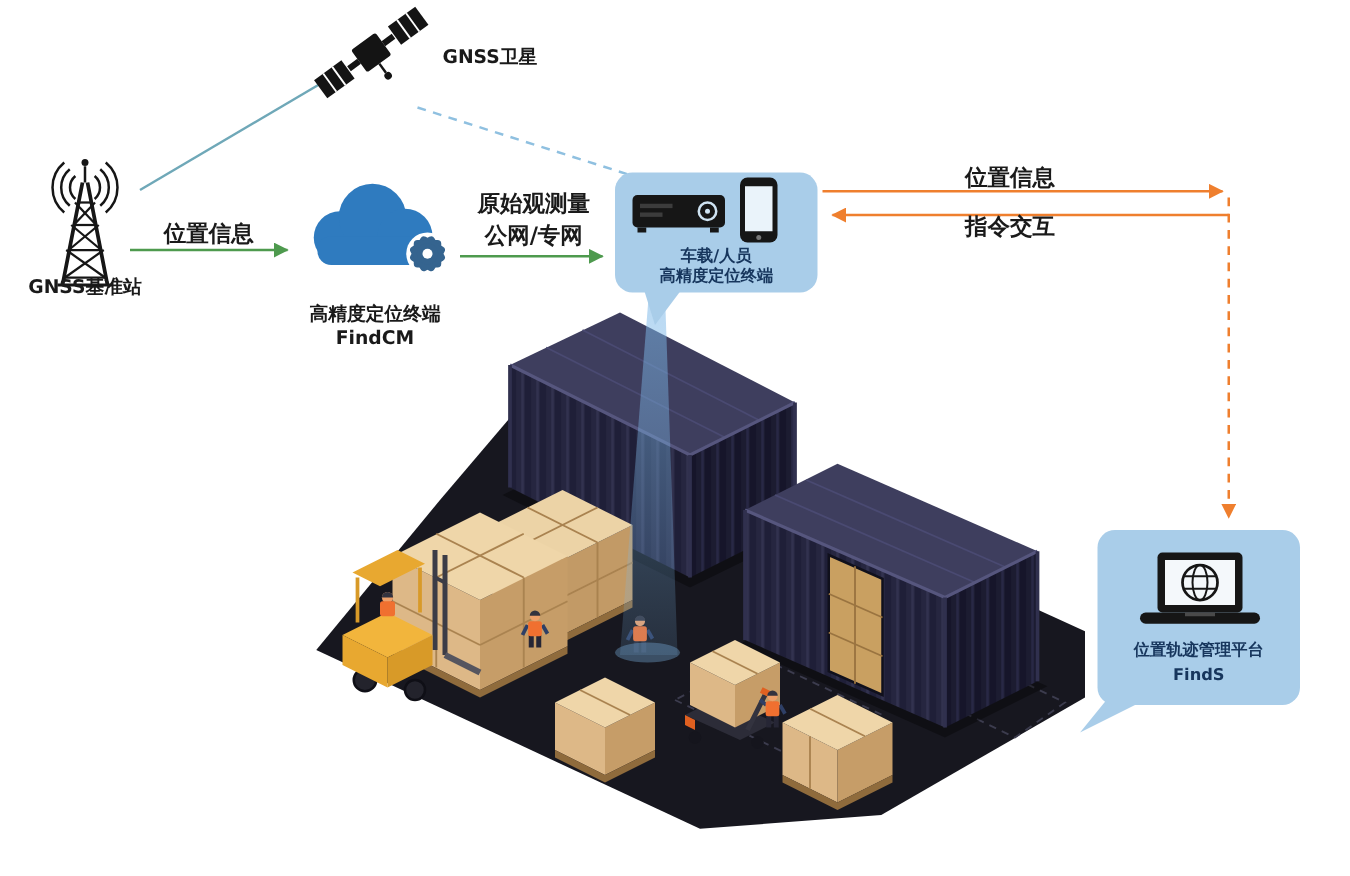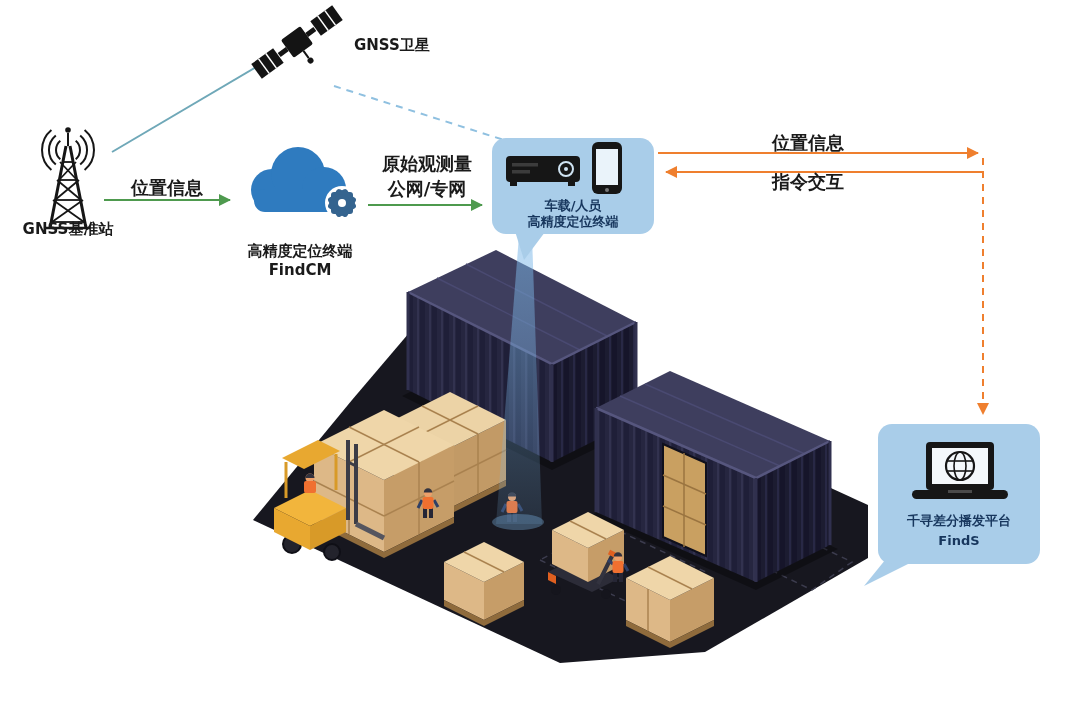--- a/index.html
+++ b/index.html
@@ -293,15 +293,15 @@
   <div class="lbl center" style="left:68px;top:220px">GNSS基准站</div>
   <div class="lbl center edge" style="left:167px;top:177px">位置信息</div>
   <div class="lbl center" style="left:300px;top:242px">高精度定位终端</div>
   <div class="lbl center" style="left:300px;top:261px">FindCM</div>
   <div class="lbl center edge" style="left:427px;top:153px">原始观测量</div>
   <div class="lbl center edge" style="left:427px;top:178px">公网/专网</div>
   <div class="lbl center navy" style="left:573px;top:198px">车载/人员</div>
   <div class="lbl center navy" style="left:573px;top:214px">高精度定位终端</div>
   <div class="lbl center edge" style="left:808px;top:132px">位置信息</div>
   <div class="lbl center edge" style="left:808px;top:171px">指令交互</div>
-  <div class="lbl center navy" style="left:959px;top:513px">千寻差分播发平台</div>
+  <div class="lbl center navy" style="left:959px;top:513px">位置轨迹管理平台</div>
   <div class="lbl center navy" style="left:959px;top:533px">FindS</div>
 </div>
 
 </body></html>

